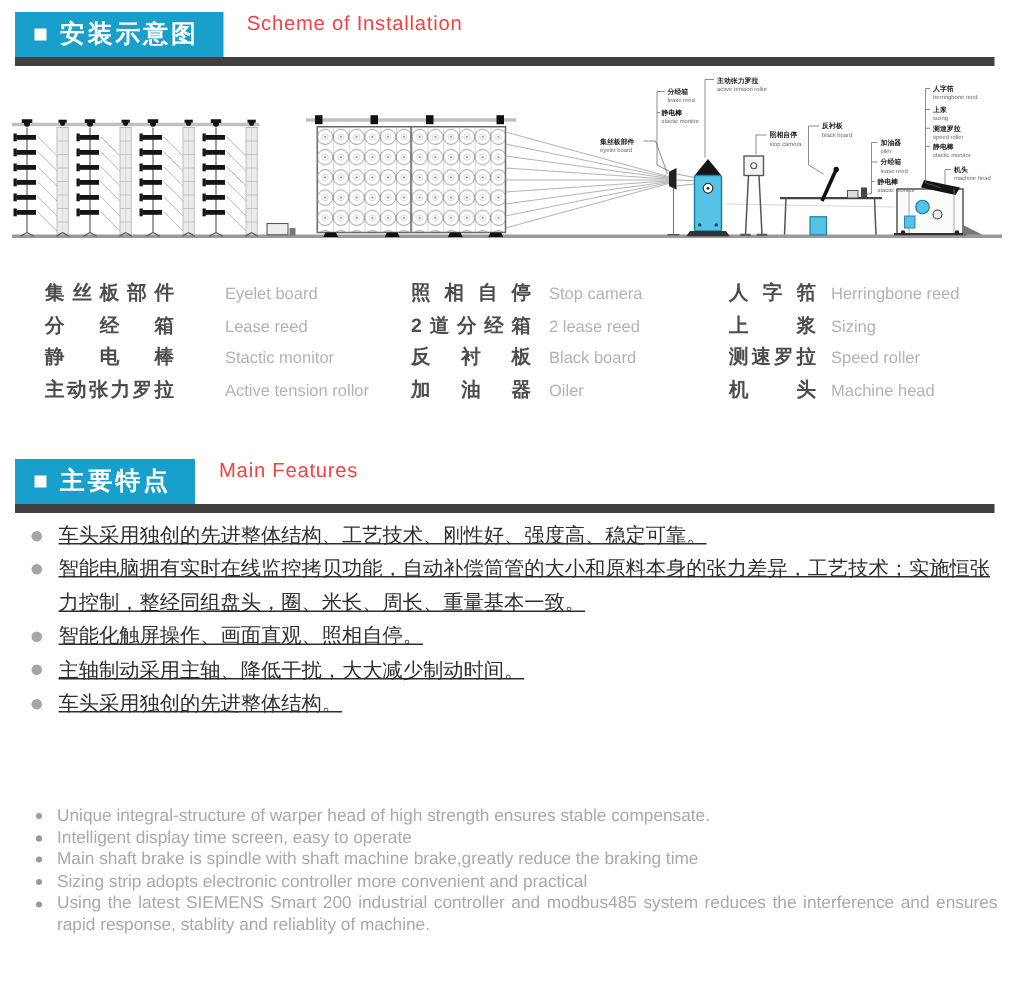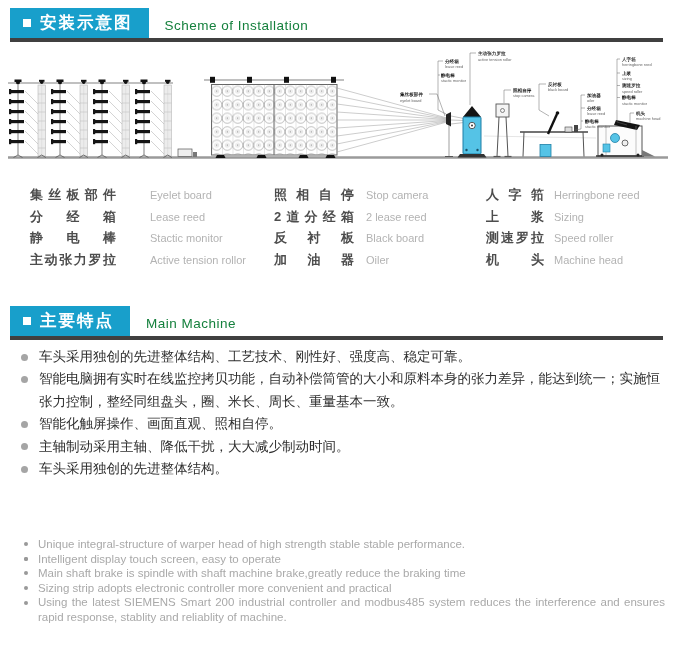--- a/index.html
+++ b/index.html
@@ -1,44 +1,44 @@
 <!DOCTYPE html>
 <html><head>
 <meta charset="utf-8">
 <style>
   * { margin:0; padding:0; box-sizing:border-box; }
   html,body { background:#fff; }
   body { font-family:"Liberation Sans", "DejaVu Sans", sans-serif; }
   .page { position:relative; width:673px; height:655px; background:#fff; overflow:hidden; }
 
   
-  .sec-header { position:absolute; left:10px; width:653px; border-bottom:4px solid #404040; display:flex; align-items:flex-end; }
+  .sec-header { position:absolute; left:10px; width:653px; border-bottom:6px solid #404040; display:flex; align-items:flex-start; }
   .sec-box { display:inline-flex; align-items:center; gap:9px; background:#189fcb; color:#fff;
              font-size:16.5px; font-weight:bold; padding:4px 16px 4px 13px; letter-spacing:2px; }
   .sec-sq { width:8px; height:8px; background:#fff; display:inline-block; }
-  .sec-en { color:#15803d; font-size:13.5px; margin-left:16px; padding-bottom:5px; letter-spacing:0.5px; }
+  .sec-en { color:#ef4444; font-size:13.5px; margin-left:16px; padding-bottom:5px; letter-spacing:0.5px; }
 
   
   .diagram { position:absolute; left:0; top:46px; width:673px; height:134px; }
   .dlab-cn { font-size:4.6px; fill:#1c1c1c; font-weight:bold; }
   .dlab-en { font-size:3.9px; fill:#666; }
 
   
   .legend { position:absolute; top:186px; left:0; width:673px; height:88px; }
   .leg-col { position:absolute; top:0; }
   .leg-row { display:flex; align-items:baseline; height:21.5px; }
   .leg-cn { font-weight:bold; color:#4d4d4d; font-size:13px; display:inline-block; text-align:justify; text-align-last:justify; }
   .leg-en { color:#b3b3b3; font-size:11px; }
   .col1 { left:30px; } .col1 .leg-cn { width:86px; margin-right:34px; }
   .col2 { left:274px; } .col2 .leg-cn { width:80px; margin-right:12px; }
   .col3 { left:486px; } .col3 .leg-cn { width:58px; margin-right:10px; }
 
   
   .features-cn { position:absolute; left:20px; top:346px; width:642px; list-style:none; }
-  .features-cn li { position:relative; padding-left:19px; font-size:13.5px; color:#2e2e2e; line-height:22.4px; }
+  .features-cn li { position:relative; padding-left:19px; font-size:13.5px; color:#2e2e2e; line-height:22.4px;text-decoration:underline; }
   .dot-cn { position:absolute; left:1px; top:7.5px; width:7px; height:7px; border-radius:50%; background:#a5a5a5; display:inline-block; }
 
   .features-en { position:absolute; left:22px; top:537px; width:643px; list-style:none; }
   .features-en li { position:relative; padding-left:16px; font-size:11.5px; color:#a9a9a9; line-height:14.6px; text-align:justify; }
   .dot-en { position:absolute; left:2px; top:5.2px; width:4px; height:4px; border-radius:50%; background:#999; display:inline-block; }
 </style>
 </head>
 <body>
 
 <div class="page">
@@ -331,33 +331,33 @@
         <span class="leg-en">Machine head</span>
       </div>
     </div>
   </div>
 
   <div class="sec-header" style="top:306px;">
     <div class="sec-box">
       <span class="sec-sq"></span>
       <span>主要特点</span>
     </div>
-    <span class="sec-en">Main Machine</span>
+    <span class="sec-en">Main Features</span>
   </div>
 
   <ul class="features-cn">
     <li><span class="dot-cn"></span><span>车头采用独创的先进整体结构、工艺技术、刚性好、强度高、稳定可靠。</span></li>
-    <li><span class="dot-cn"></span><span>智能电脑拥有实时在线监控拷贝功能，自动补偿筒管的大小和原料本身的张力差异，能达到统一；实施恒张力控制，整经同组盘头，圈、米长、周长、重量基本一致。</span></li>
+    <li><span class="dot-cn"></span><span>智能电脑拥有实时在线监控拷贝功能，自动补偿筒管的大小和原料本身的张力差异，工艺技术；实施恒张力控制，整经同组盘头，圈、米长、周长、重量基本一致。</span></li>
     <li><span class="dot-cn"></span><span>智能化触屏操作、画面直观、照相自停。</span></li>
     <li><span class="dot-cn"></span><span>主轴制动采用主轴、降低干扰，大大减少制动时间。</span></li>
     <li><span class="dot-cn"></span><span>车头采用独创的先进整体结构。</span></li>
   </ul>
 
   <ul class="features-en">
-    <li><span class="dot-en"></span><span>Unique integral-structure of warper head of high strength stable stable performance.</span></li>
+    <li><span class="dot-en"></span><span>Unique integral-structure of warper head of high strength ensures stable compensate.</span></li>
     <li><span class="dot-en"></span></li>
-    <li><span class="dot-en"></span><span>Intelligent display touch screen, easy to operate</span></li>
+    <li><span class="dot-en"></span><span>Intelligent display time screen, easy to operate</span></li>
     <li><span class="dot-en"></span><span>Main shaft brake is spindle with shaft machine brake,greatly reduce the braking time</span></li>
     <li><span class="dot-en"></span><span>Sizing strip adopts electronic controller more convenient and practical</span></li>
     <li><span class="dot-en"></span><span>Using the latest SIEMENS Smart 200 industrial controller and modbus485 system reduces the interference and ensures rapid response, stablity and reliablity of machine.</span></li>
   </ul>
 
 </div>
 
 </body></html>

